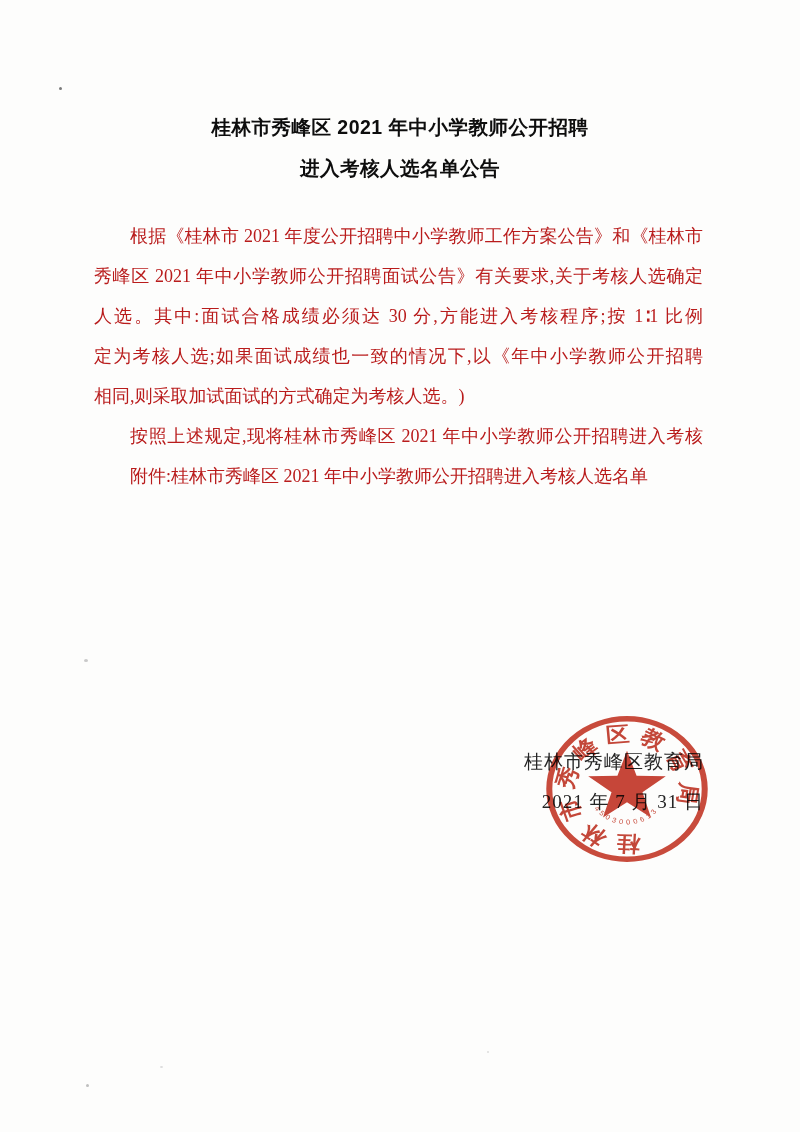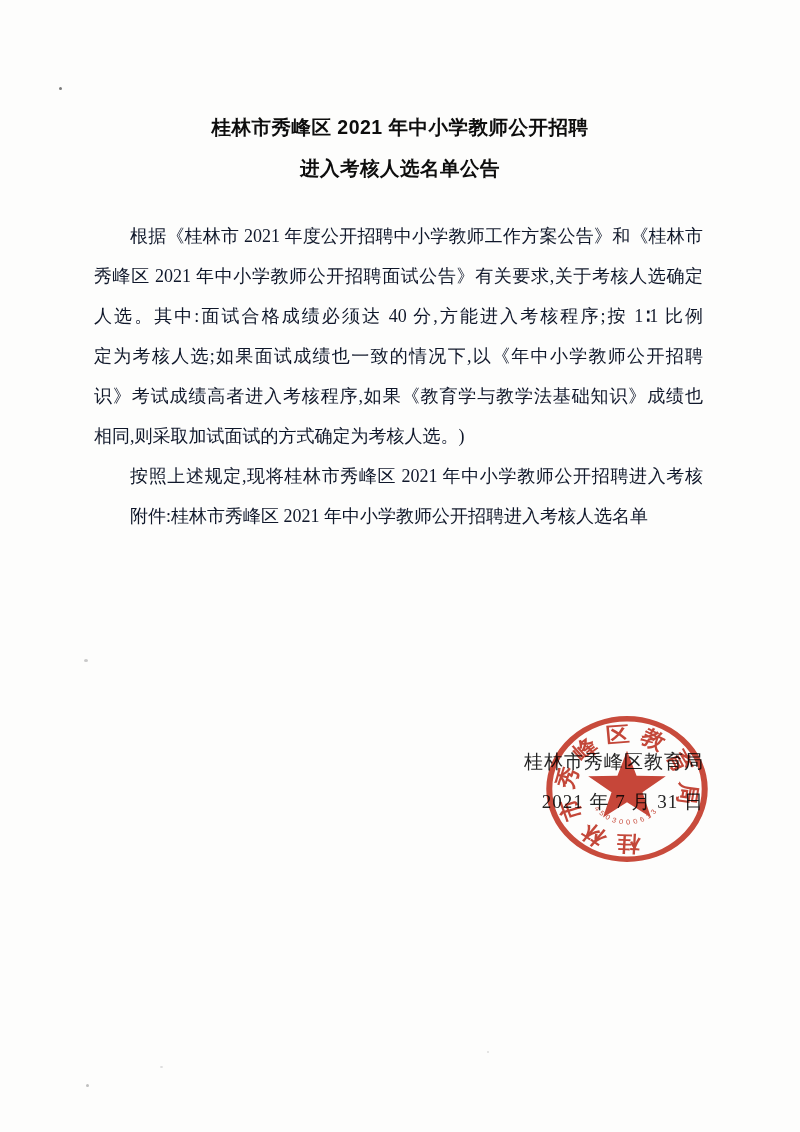--- a/index.html
+++ b/index.html
@@ -9,21 +9,21 @@
     font-family:"Liberation Serif","DejaVu Serif",serif;
   }
   .title{
     position:absolute;top:107px;left:0;width:800px;text-align:center;
     font-family:"Liberation Sans","DejaVu Sans",sans-serif;
     font-weight:bold;font-size:19.5px;line-height:41px;color:#0d0d0d;
     letter-spacing:.5px;
   }
   .doc-body{
     position:absolute;top:216px;left:94px;width:609px;
-    font-size:18px;line-height:40px;color:#0f172a;
+    font-size:18px;line-height:40px;color:#b91c1c;
   }
   .ln{height:40px;text-align:justify;text-align-last:justify;}
   .ln.last{text-align-last:left;}
   .ln.indent{text-indent:2em;}
   .sig{
     position:absolute;top:742px;left:496px;width:208px;
     text-align:right;font-size:19px;line-height:40px;
     letter-spacing:1px;color:#242424;z-index:1;
   }
   .stamp{
@@ -49,23 +49,22 @@
   <div class="speck s5"></div>
 
   <div class="title">
     <div>桂林市秀峰区 2021 年中小学教师公开招聘</div>
     <div>进入考核人选名单公告</div>
   </div>
 
   <div class="doc-body">
     <div class="ln indent">根据《桂林市 2021 年度公开招聘中小学教师工作方案公告》和《桂林市</div>
     <div class="ln">秀峰区 2021 年中小学教师公开招聘面试公告》有关要求,关于考核人选确定</div>
-    <div class="ln">人选。其中:面试合格成绩必须达 40 分,方能进入考核程序;按 1∶1 比例</div>
+    <div class="ln">人选。其中:面试合格成绩必须达 30 分,方能进入考核程序;按 1∶1 比例</div>
     <div class="ln">定为考核人选;如果面试成绩也一致的情况下,以《年中小学教师公开招聘</div>
-    <div class="ln">识》考试成绩高者进入考核程序,如果《教育学与教学法基础知识》成绩也</div>
     <div class="ln last">相同,则采取加试面试的方式确定为考核人选。)</div>
     <div class="ln indent">按照上述规定,现将桂林市秀峰区 2021 年中小学教师公开招聘进入考核</div>
     <div class="ln last indent">附件:桂林市秀峰区 2021 年中小学教师公开招聘进入考核人选名单</div>
   </div>
 
   <div class="sig">
     <div>桂林市秀峰区教育局</div>
     <div>2021 年 7 月 31 日</div>
   </div>
 

